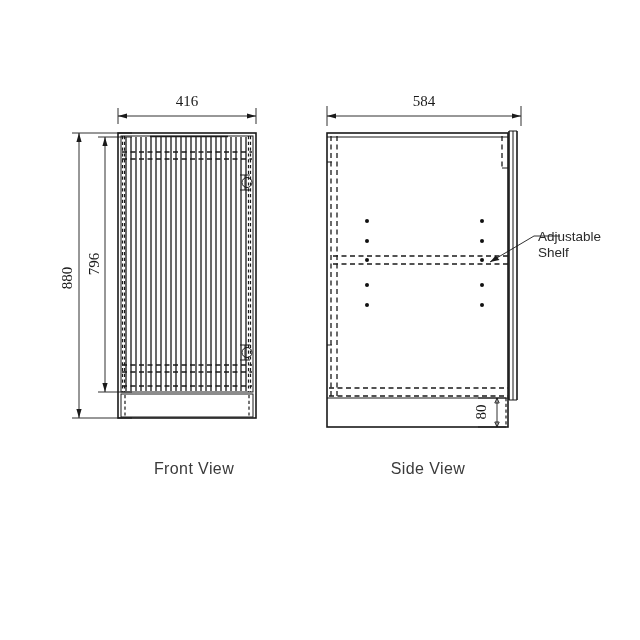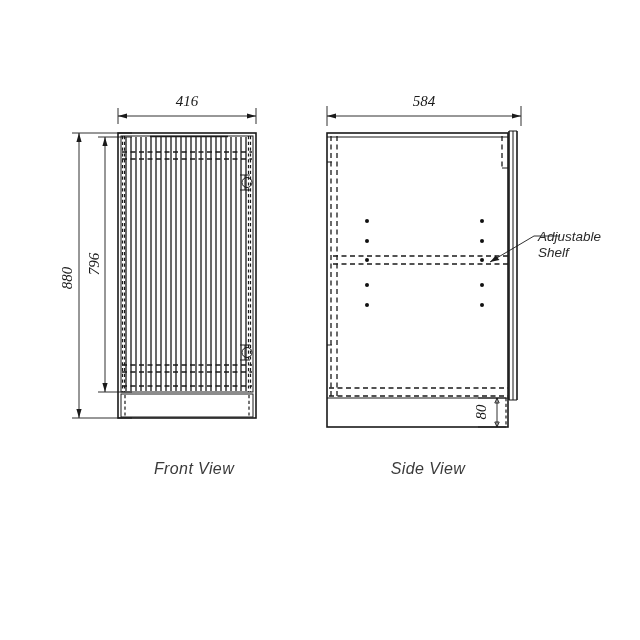--- a/index.html
+++ b/index.html
@@ -13,21 +13,20 @@
     font-family: "Liberation Sans", sans-serif;
     position: relative;
     overflow: hidden;
   }
   #drawing-root {
     position: absolute;
     left: 0;
     top: 0;
     width: 640px;
     height: 485px;
-    font-style: italic;
   }
   svg.tech-drawing {
     display: block;
     width: 640px;
     height: 640px;
     background: #ffffff;
   }
   .dim-text {
     font-family: "Liberation Serif", serif;
     font-size: 15px;

